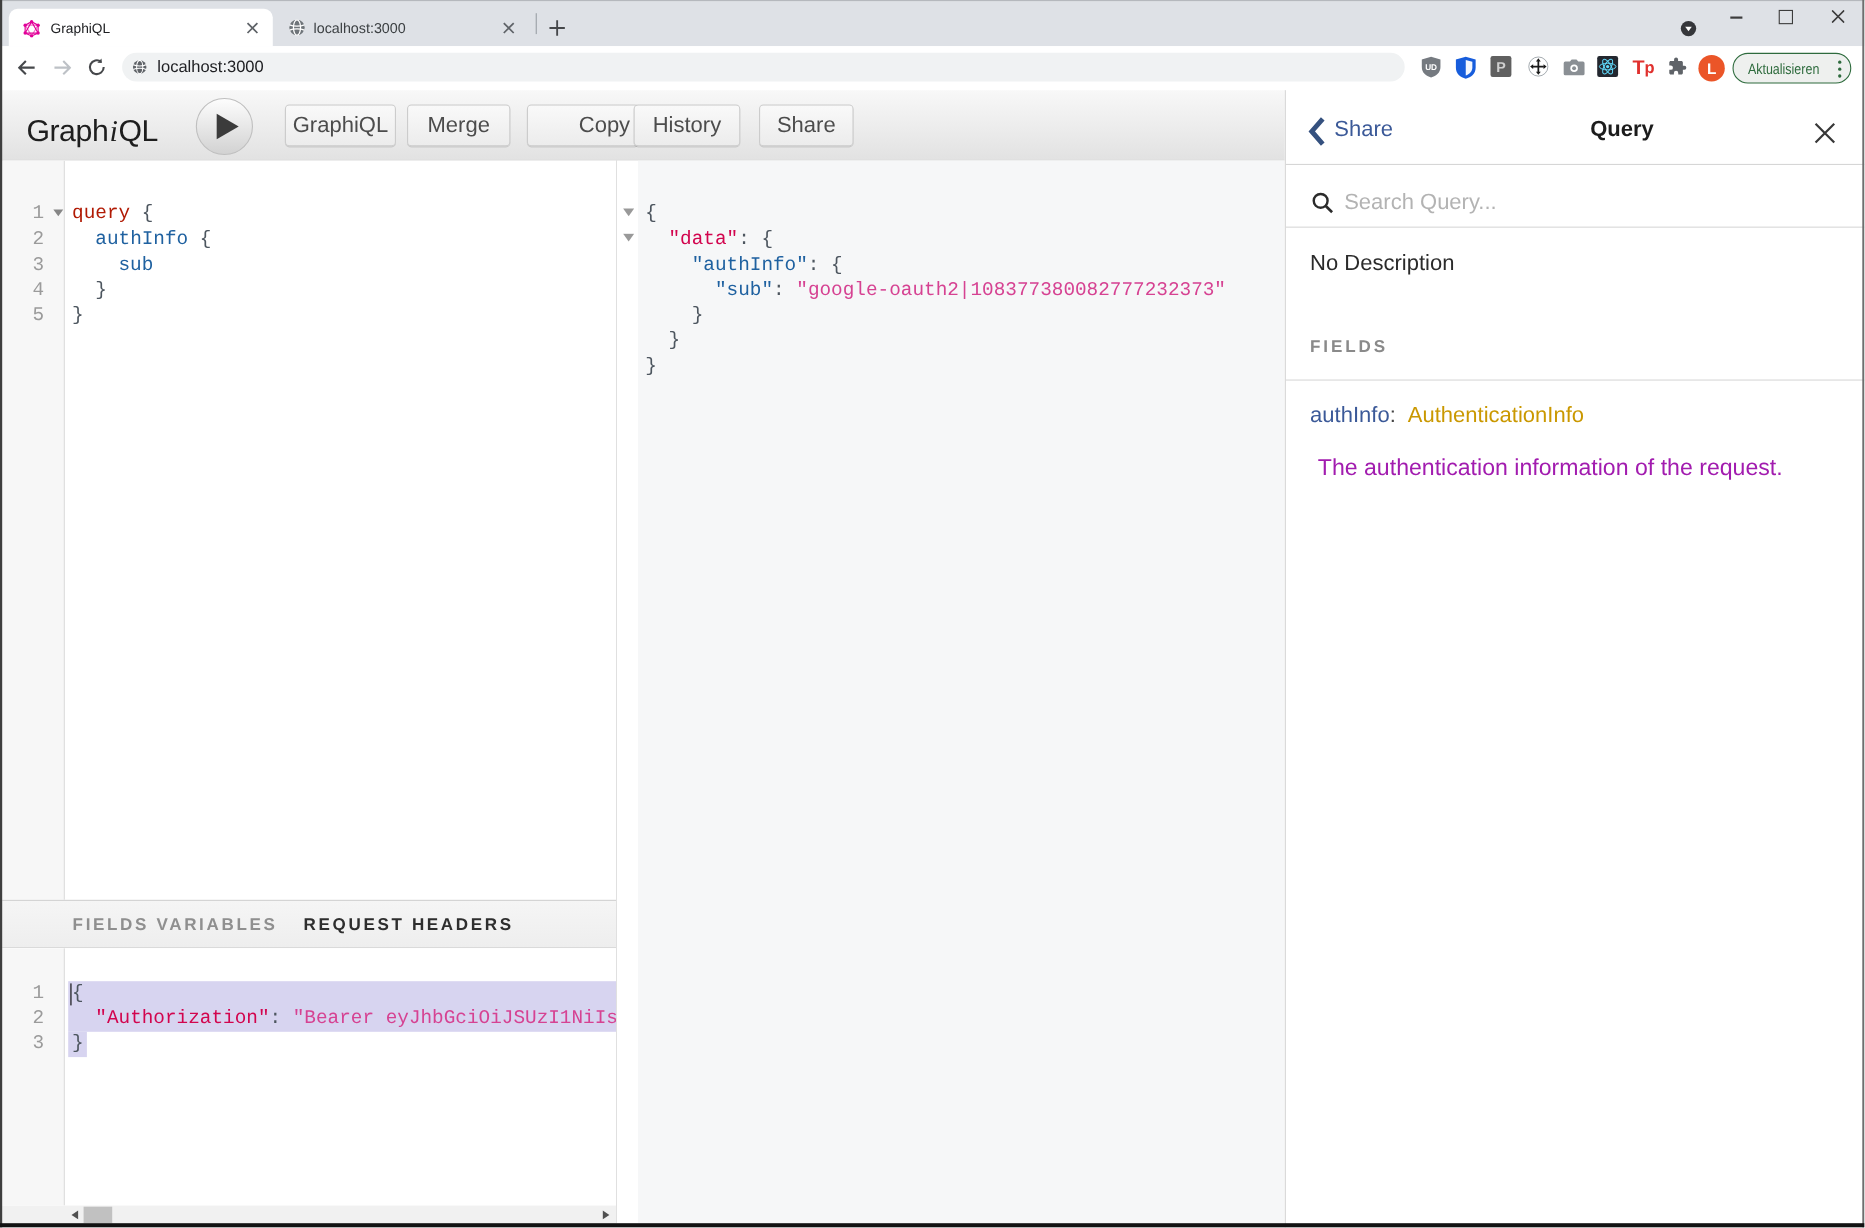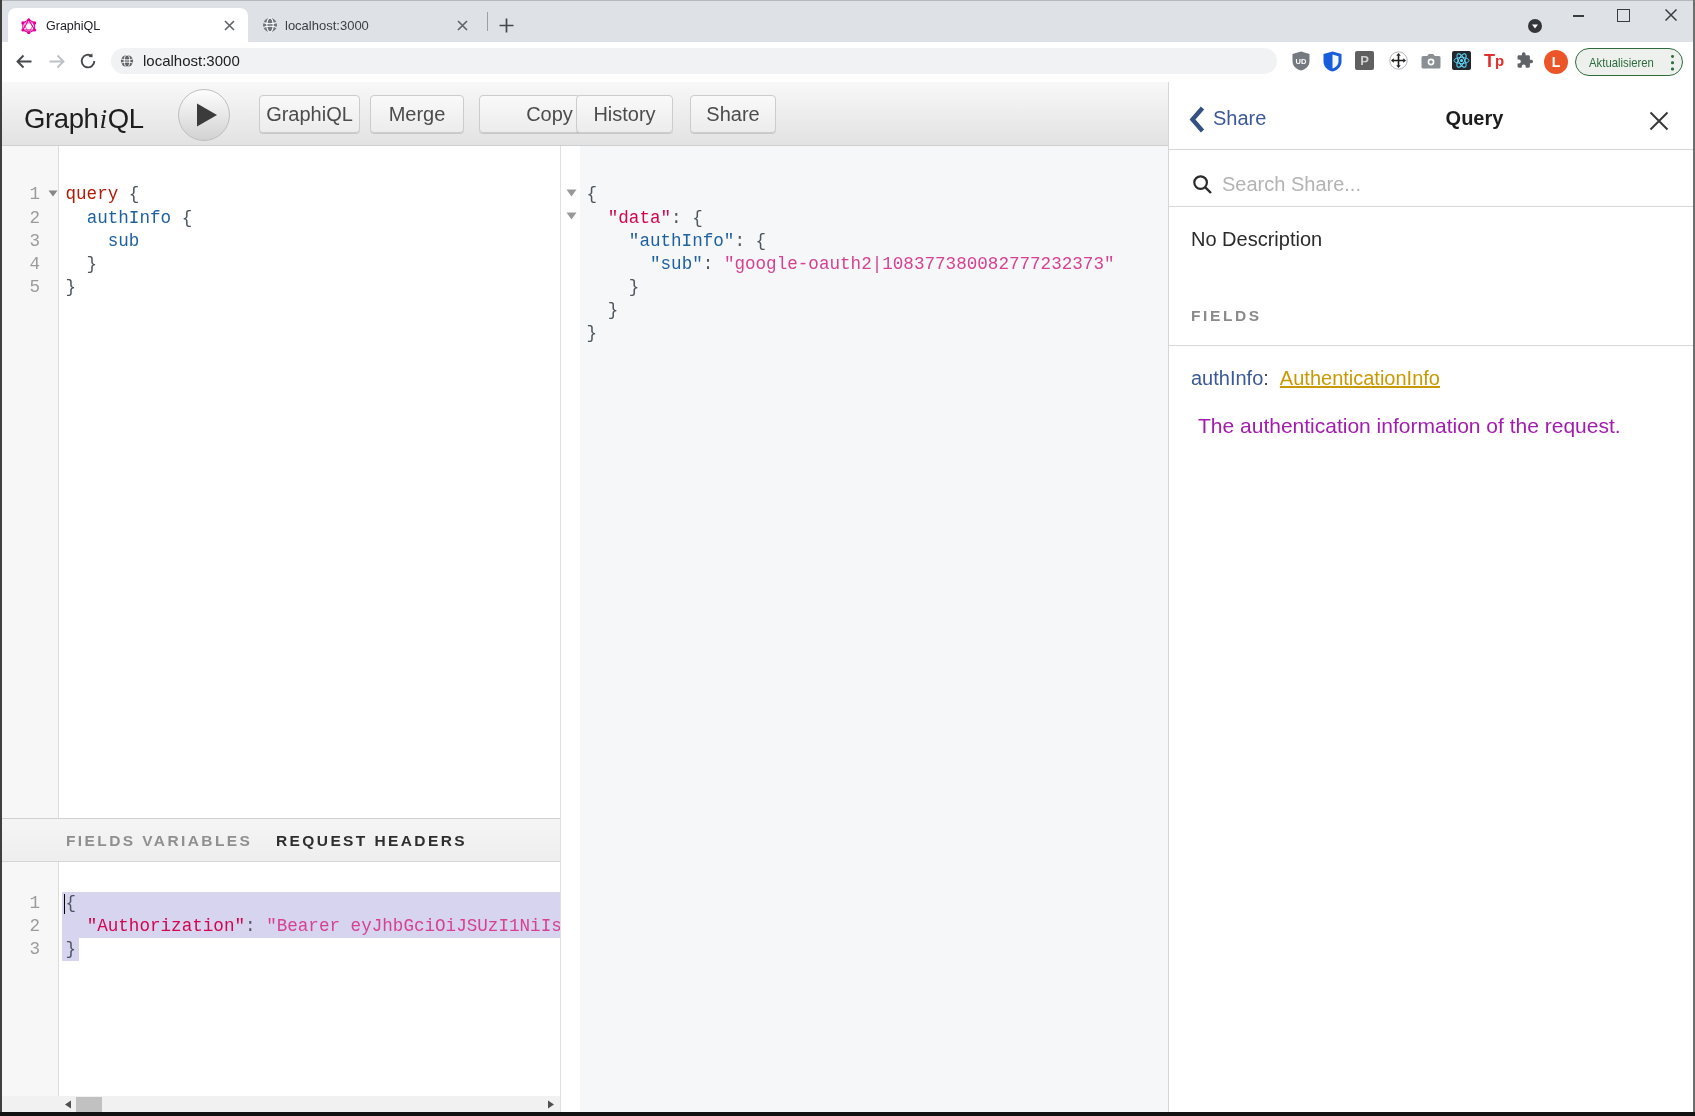--- a/index.html
+++ b/index.html
@@ -209,26 +209,26 @@
 <div class="abs" style="left:1168px;top:105px;width:527px;font-size:20px;line-height:26px;font-weight:bold;color:#1c1c1c;text-align:center;"><span style="position:relative;left:43px;">Query</span></div>
 <svg class="abs" style="left:1649px;top:111px;" width="20" height="20" viewBox="0 0 20 20">
  <path d="M1.5 1.5 L18.5 18.5 M18.5 1.5 L1.5 18.5" stroke="#383838" stroke-width="2"></path>
   </svg>
 <div class="abs" style="left:1169px;top:149px;width:526px;height:1px;background:#d6d6d6;"></div>
 
 <svg class="abs" style="left:1192px;top:174px;" width="21" height="21" viewBox="0 0 21 21">
  <circle cx="8.6" cy="8.6" r="6.3" stroke="#2b2b2b" stroke-width="2.2" fill="none"></circle>
  <path d="M13.3 13.3 L19 19" stroke="#2b2b2b" stroke-width="2.4"></path>
   </svg>
-<div class="abs" style="left:1222px;top:171px;font-size:20px;line-height:26px;color:#b3b3b3;">Search Share...</div>
+<div class="abs" style="left:1222px;top:171px;font-size:20px;line-height:26px;color:#b3b3b3;">Search Query...</div>
 <div class="abs" style="left:1169px;top:206px;width:526px;height:1px;background:#d8d8d8;"></div>
 
 <div class="abs" style="left:1191px;top:226px;font-size:20px;line-height:26px;color:#2b2b2b;">No Description</div>
 
 <div class="abs" style="left:1191px;top:306px;font-size:15.5px;line-height:19px;font-weight:bold;letter-spacing:2.6px;color:#8a8a8a;">FIELDS</div>
 <div class="abs" style="left:1169px;top:345px;width:526px;height:1px;background:#d8d8d8;"></div>
 
-<div class="abs" style="left:1191px;top:365px;font-size:20px;line-height:26px;"><span style="color:#3B5998;">authInfo</span><span style="color:#444;">:</span><span style="color:#CA9800;margin-left:11px;text-decoration:underline;">AuthenticationInfo</span></div>
+<div class="abs" style="left:1191px;top:365px;font-size:20px;line-height:26px;"><span style="color:#3B5998;">authInfo</span><span style="color:#444;">:</span><span style="color:#CA9800;margin-left:11px;">AuthenticationInfo</span></div>
 <div class="abs" style="left:1198px;top:413px;font-size:21px;line-height:26px;color:#a21caf;">The authentication information of the request.</div>
 
 <div class="abs" style="left:0;top:0;width:2px;height:1116px;background:#3f3f3f;"></div>
 <div class="abs" style="left:1693px;top:0;width:2px;height:1116px;background:#6e6e6e;"></div>
 <div class="abs" style="left:0;top:1112px;width:1695px;height:4px;background:#121212;"></div>
 
 </body></html>

